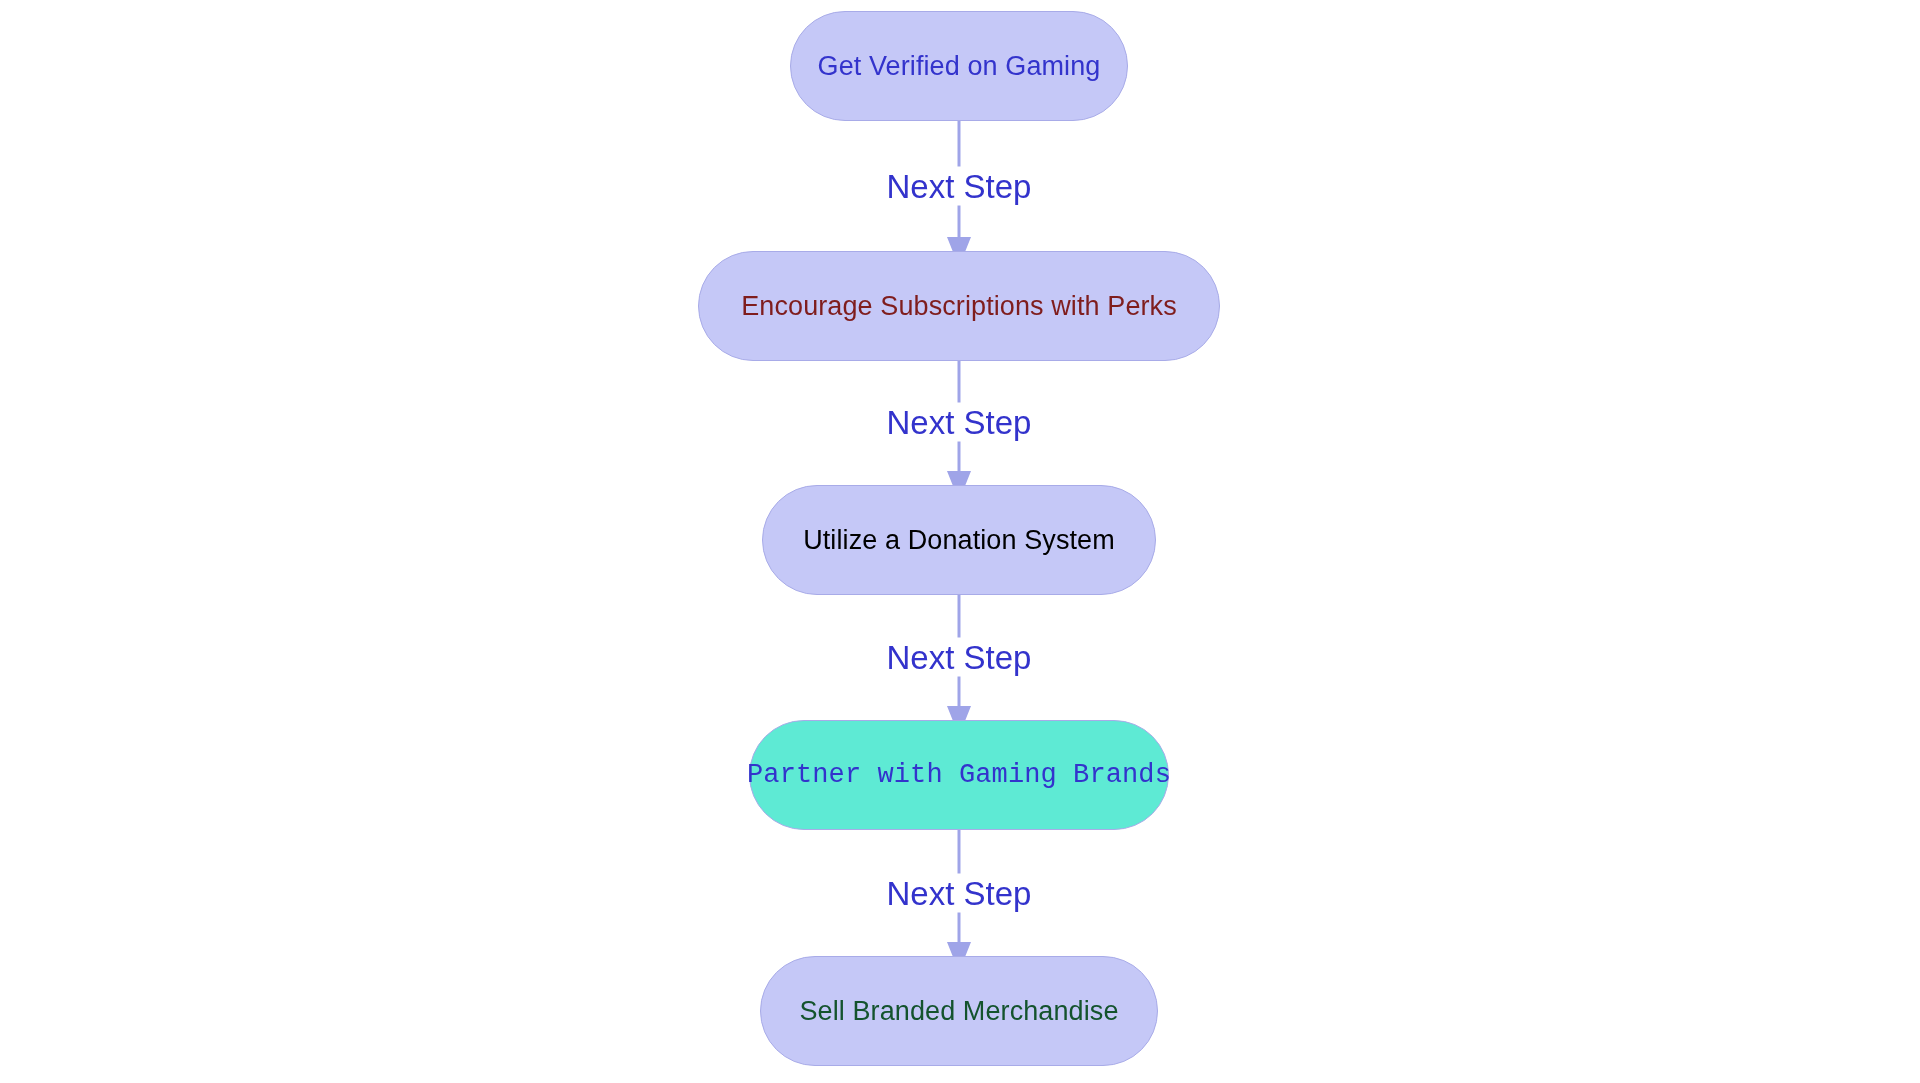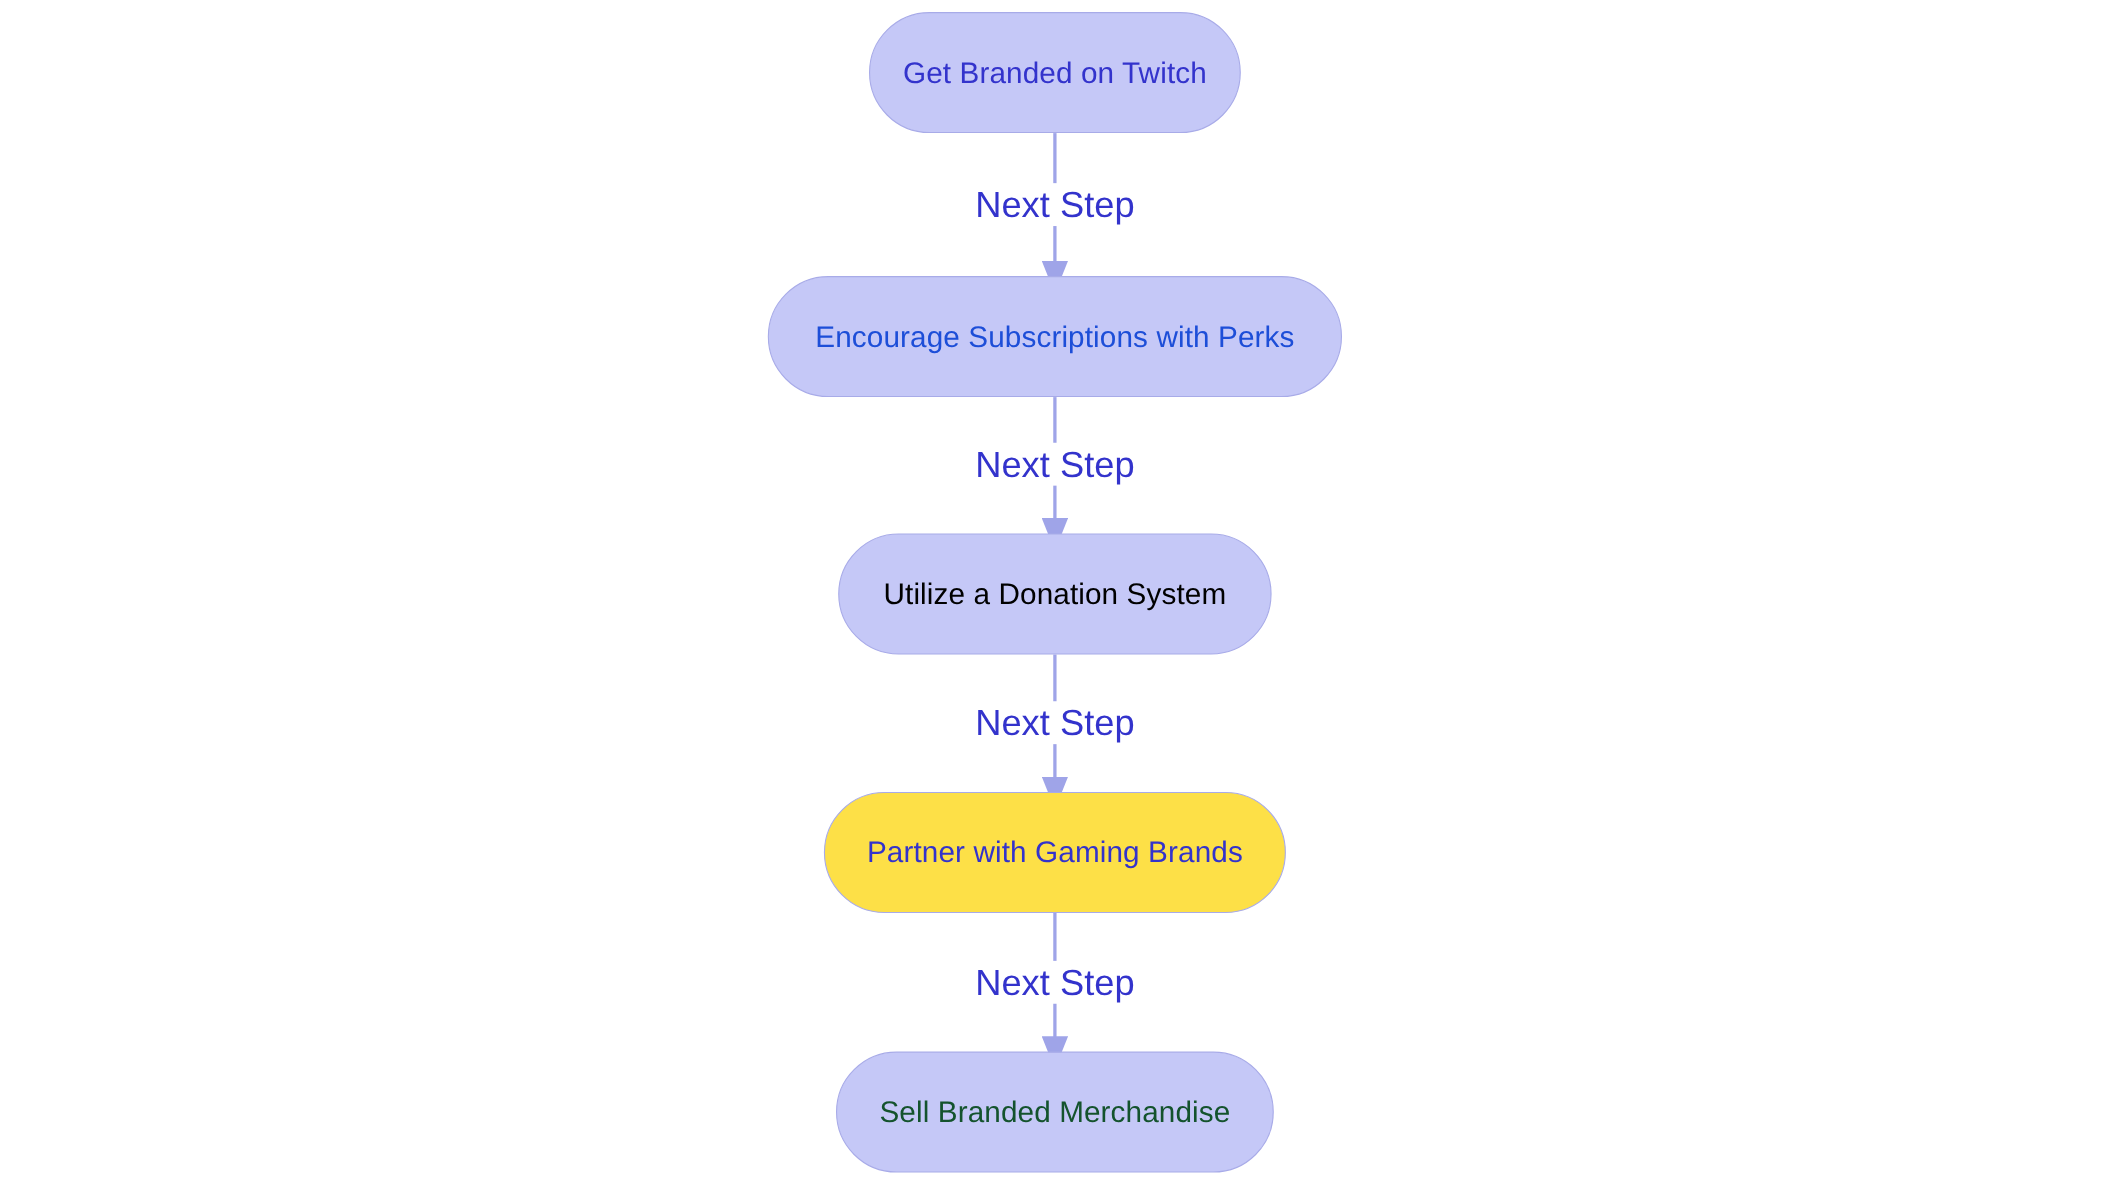--- a/index.html
+++ b/index.html
@@ -77,32 +77,32 @@
     </g>
     <g>
       <line class="edge-line" stroke="#9fa4e8" stroke-width="3" marker-end="url(#arrowhead)" x1="959" y1="595" x2="959" y2="709"></line>
     </g>
     <g>
       <line class="edge-line" stroke="#9fa4e8" stroke-width="3" marker-end="url(#arrowhead)" x1="959" y1="830" x2="959" y2="945"></line>
     </g>
   </svg>
 
   <div class="node" style="width: 338px; left: 959px; top: 11px; background: rgb(197, 200, 247); border-color: rgb(168, 171, 232);">
-    <span class="node-label" style="color: rgb(51, 51, 204);">Get Branded on Twitch</span>
+    <span class="node-label" style="color: rgb(51, 51, 204);">Get Verified on Gaming</span>
   </div>
 
   <div class="node" style="width: 522px; left: 959px; top: 251px; background: rgb(197, 200, 247); border-color: rgb(168, 171, 232);">
-    <span class="node-label" style="color: #1d4ed8;">Encourage Subscriptions with Perks</span>
+    <span class="node-label" style="color: #7f1d1d;">Encourage Subscriptions with Perks</span>
   </div>
 
   <div class="node" style="width: 394px; left: 959px; top: 485px; background: rgb(197, 200, 247); border-color: rgb(168, 171, 232);">
     <span class="node-label" style="color: #000000;">Utilize a Donation System</span>
   </div>
 
-  <div class="node" style="width: 420px; left: 959px; top: 720px; background: #fde047; border-color: rgb(168, 171, 232);">
+  <div class="node" style="width: 420px; left: 959px; top: 720px; background: #5eead4; border-color: rgb(168, 171, 232); font-family: Liberation Mono, monospace;">
     <span class="node-label" style="color: rgb(51, 51, 204);">Partner with Gaming Brands</span>
   </div>
 
   <div class="node" style="width: 398px; left: 959px; top: 956px; background: rgb(197, 200, 247); border-color: rgb(168, 171, 232);">
     <span class="node-label" style="color: #14532d;">Sell Branded Merchandise</span>
   </div>
 
   <div class="edge-label" style="left: 959px; top: 186px; color: rgb(51, 51, 204); background: rgb(255, 255, 255);">Next Step</div>
   <div class="edge-label" style="left: 959px; top: 422px; color: rgb(51, 51, 204); background: rgb(255, 255, 255);">Next Step</div>
   <div class="edge-label" style="left: 959px; top: 657px; color: rgb(51, 51, 204); background: rgb(255, 255, 255);">Next Step</div>

